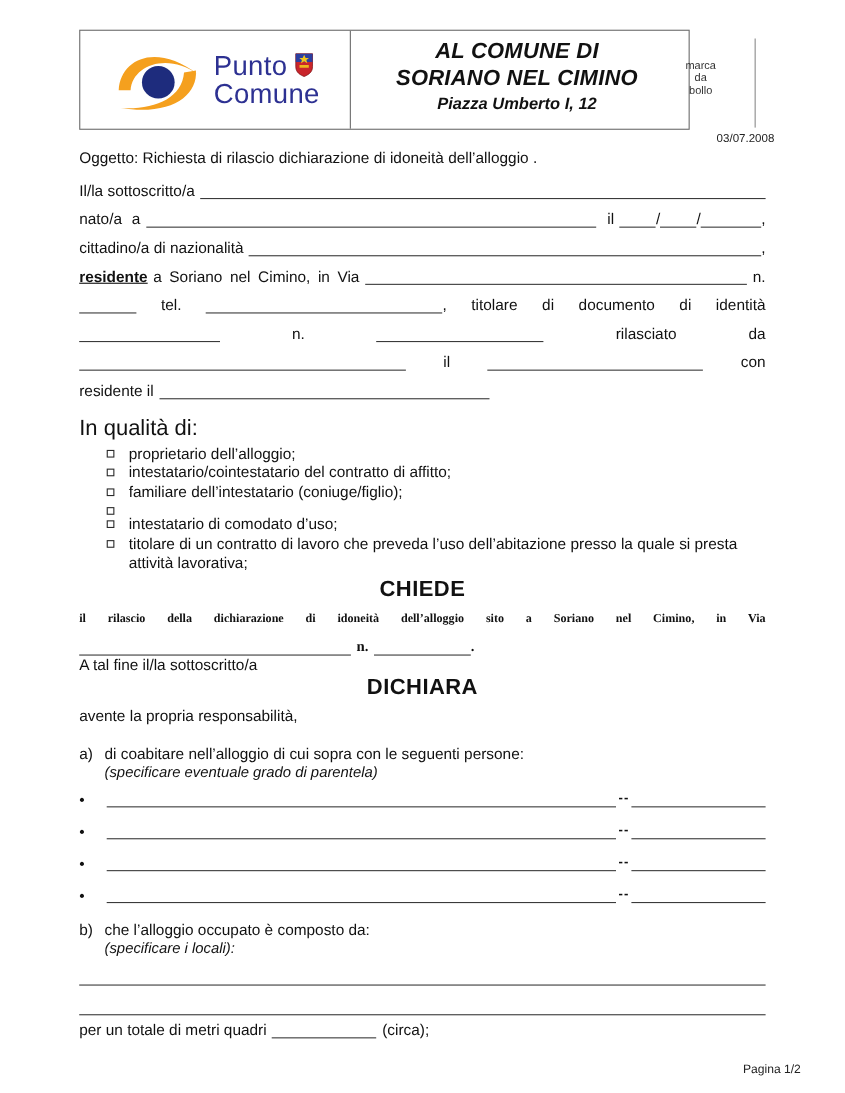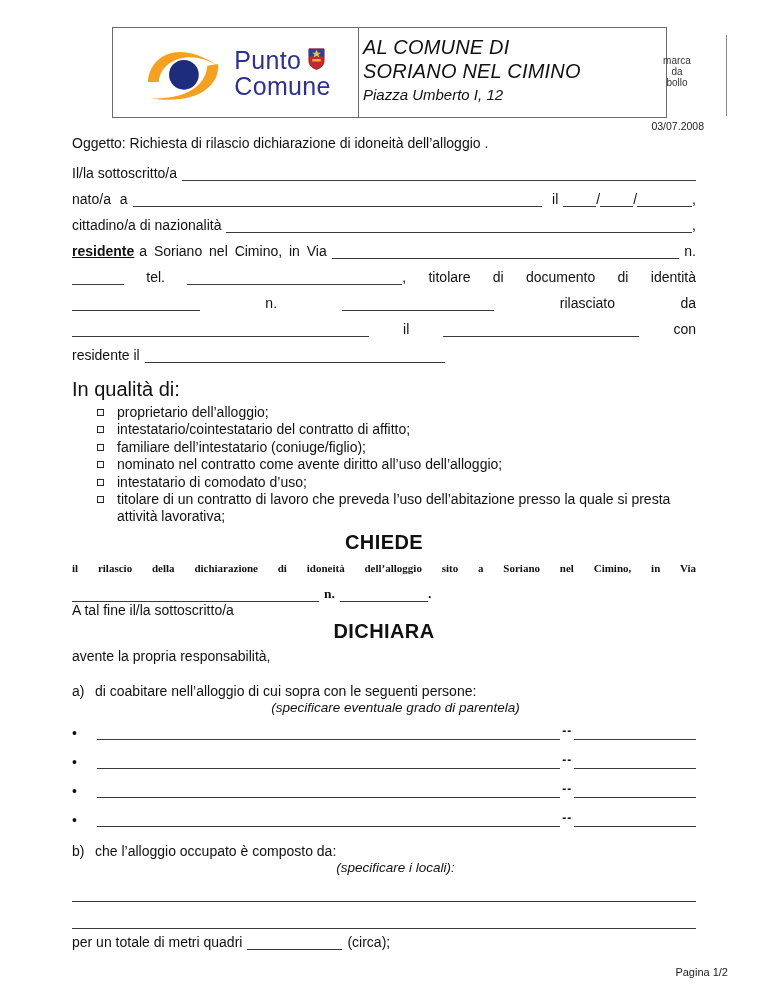--- a/index.html
+++ b/index.html
@@ -7,37 +7,37 @@
   .page {
     position:relative;
     width:768px; height:994px;
     background:#ffffff;
     font-family:"Liberation Sans", sans-serif;
     color:#111;
     padding:0 72px;
     overflow:hidden;
   }
   
-  .header-row { position:relative; margin-top:27px; height:91px;margin-left:40px; }
+  .header-row { position:relative; margin-top:27px; height:91px; }
   .header-box {
     width:555px; height:91px;
     border:1px solid #6b6b6b;
     display:flex;
   }
   .logo-cell {
     width:246px; border-right:1px solid #6b6b6b;
     display:flex; align-items:center; justify-content:center; gap:8px;
   }
   .swoosh { width:86px; height:72px; }
   .logo-text { color:#2d3192; font-size:25px; line-height:26px; letter-spacing:0.3px; }
   .logo-line1 { display:flex; align-items:flex-start; gap:7px; }
   .crest { width:17px; height:22px; margin-top:1px; }
   .title-cell {
-    flex:1; text-align:left; padding:7px 9px 0 4px;
-    font-weight:normal; font-style:italic;
+    flex:1; text-align:center; padding:7px 9px 0 4px;
+    font-weight:bold; font-style:italic;
   }
   .title-main { font-size:20px; line-height:24px; letter-spacing:0.2px; }
   .title-sub  { font-size:15px; line-height:20px; margin-top:2px; }
   .stamp {
     position:absolute; left:525px; top:28px; width:80px;
     text-align:center; font-size:10px; line-height:11px; color:#333;
   }
   .vline { position:absolute; left:614px; top:8px; height:81px; border-left:1px solid #8a8a8a; }
   .date-row { margin-top:2px; height:12px; text-align:right; font-size:10.5px; color:#222; margin-right:-8px; }
   
@@ -67,21 +67,21 @@
     text-align:justify; text-align-last:justify;
   }
   .chiede-blank-row { height:22px; display:flex; align-items:flex-end;
     font-family:"Liberation Serif", serif; font-weight:bold; font-size:13.5px; }
   .a-tal-fine { height:17px; font-size:14px; }
   .dichiara-heading { margin-top:1px; }
   .sotto { margin-top:11px; height:17px; font-size:14px; }
   
   .section-label-row { display:flex; font-size:14px; line-height:17px; }
   .section-label { width:23px; flex:0 0 auto; }
-  .section-note { padding-left:23px; font-style:italic; font-size:13.5px; line-height:16px;text-align:center; }
+  .section-note { padding-left:23px; font-style:italic; font-size:13.5px; line-height:16px; }
   .section-a { margin-top:18px; }
   .bullet-rows { }
   .bullet-row { height:24px; margin-bottom:5px; display:flex; align-items:flex-end; font-size:14px; }
   .bullet-dot { width:25px; flex:0 0 auto; line-height:13px; font-size:14px; }
   .b1 { flex:4 1 0; } .b2 { flex:1.05 1 0; }
   .dashsep { margin:0 2px 4px 2px; line-height:10px; font-weight:bold; font-size:12px; letter-spacing:1px; }
   
   .section-b { margin-top:16px; }
   .full-line { height:12px; display:flex; }
   .full-line .blank { width:100%; }
@@ -214,21 +214,20 @@
     <li>
         <span class="cbox"></span>
         <span>intestatario/cointestatario del contratto di affitto;</span>
       </li>
     <li>
         <span class="cbox"></span>
         <span>familiare dell’intestatario (coniuge/figlio);</span>
       </li>
     <li>
         <span class="cbox"></span>
-        <span>nominato nel contratto come avente diritto all’uso dell’alloggio;</span>
       </li>
     <li>
         <span class="cbox"></span>
         <span>intestatario di comodato d’uso;</span>
       </li>
     <li>
         <span class="cbox"></span>
         <span>titolare di un contratto di lavoro che preveda l’uso dell’abitazione presso la quale si presta attività lavorativa;</span>
       </li>
   </ul>

